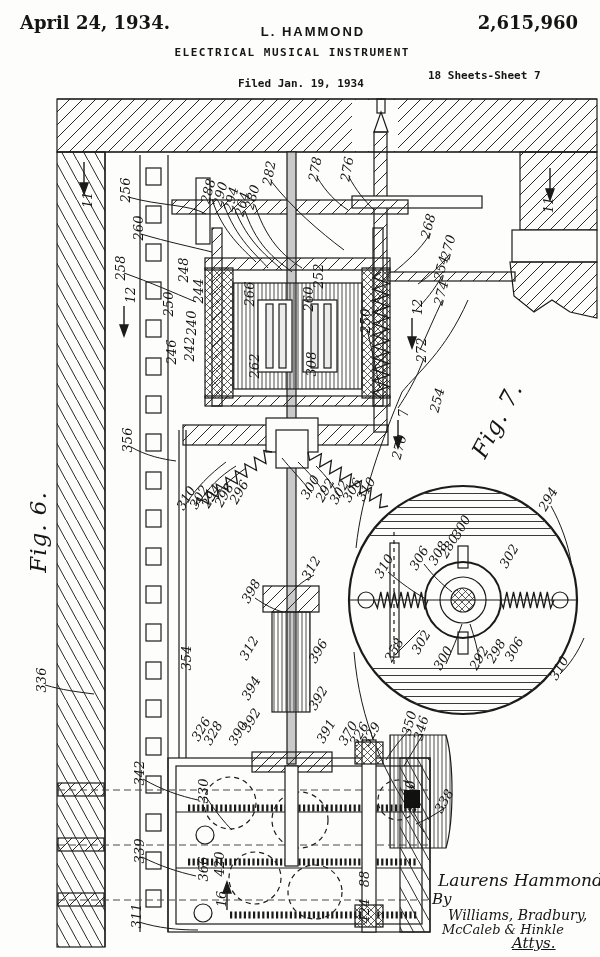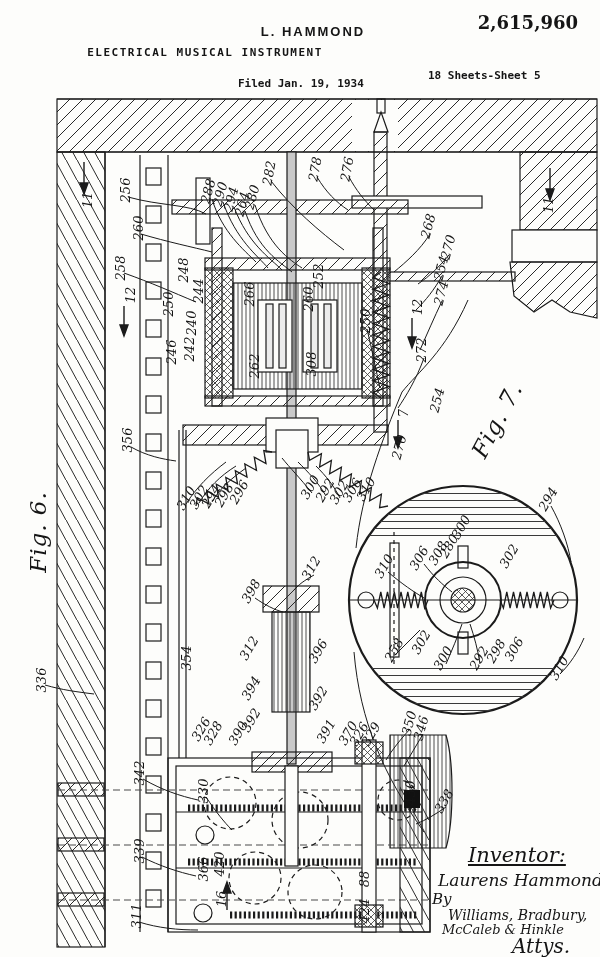--- a/index.html
+++ b/index.html
@@ -3,47 +3,48 @@
 <meta charset="utf-8">
 <style>
   html,body{margin:0;padding:0;background:#e8e8e4;}
   .page{position:relative;width:600px;height:957px;background:#fdfdfb;overflow:hidden;
         font-family:"DejaVu Serif",serif;color:#151515;}
   .hdr{position:absolute;white-space:nowrap;}
   .hdr-date{left:20px;top:12px;font-size:18px;font-weight:bold;}
   .hdr-name{left:0;right:0;top:24px;text-align:center;font-family:"Liberation Sans",sans-serif;
             font-size:13px;font-weight:bold;letter-spacing:2px;padding-left:26px;}
   .hdr-num{right:22px;top:12px;font-size:18px;font-weight:bold;}
-  .hdr-title{left:0;right:190px;top:46px;text-align:center;font-size:11px;font-weight:bold;letter-spacing:1.5px;font-family:"DejaVu Sans Mono",monospace;}
+  .hdr-title{left:0;right:190px;top:46px;text-align:right;font-size:11px;font-weight:bold;letter-spacing:1.5px;font-family:"DejaVu Sans Mono",monospace;}
   .hdr-filed{left:238px;top:77px;font-size:11px;font-weight:bold;font-family:"DejaVu Sans Mono",monospace;}
   .hdr-sheet{left:428px;top:69px;font-size:11px;font-weight:bold;font-family:"DejaVu Sans Mono",monospace;}
   #drawing{position:absolute;left:0;top:0;}
   #labels-layer{position:absolute;left:0;top:0;width:600px;height:957px;pointer-events:none;}
   .ref{position:absolute;font-style:italic;font-size:13px;line-height:1;white-space:nowrap;
        transform-origin:center center;}
   .figlabel{position:absolute;font-style:italic;font-size:23px;white-space:nowrap;
             transform-origin:center center;letter-spacing:1px;}
   .sig{position:absolute;font-style:italic;white-space:nowrap;}
   .sig-head{left:468px;top:843px;font-size:21px;text-decoration:underline;}
   .sig-inventor{left:438px;top:870px;font-size:17px;}
   .sig-by{left:432px;top:890px;font-size:15px;}
   .sig-firm1{left:448px;top:907px;font-size:14px;}
   .sig-firm2{left:442px;top:922px;font-size:13px;}
-  .sig-attys{left:512px;top:934px;font-size:20px;}
+  .sig-attys{left:512px;top:934px;font-size:15px;text-decoration:underline;}
 </style>
 </head>
 <body>
 
 <div class="page">
 
+  <div class="hdr hdr-date">April 24, 1934.</div>
   <div class="hdr hdr-name">L. HAMMOND</div>
   <div class="hdr hdr-num">2,615,960</div>
   <div class="hdr hdr-title">ELECTRICAL MUSICAL INSTRUMENT</div>
   <div class="hdr hdr-filed">Filed Jan. 19, 1934</div>
-  <div class="hdr hdr-sheet">18 Sheets-Sheet 5</div>
+  <div class="hdr hdr-sheet">18 Sheets-Sheet 7</div>
 
   <svg id="drawing" width="600" height="957" viewBox="0 0 600 957" xmlns="http://www.w3.org/2000/svg">
     <defs>
       <pattern id="pH" width="13" height="13" patternUnits="userSpaceOnUse">
         <path d="M-1,14 L14,-1" stroke="#2a2a2a" stroke-width="1"></path>
       </pattern>
       <pattern id="pH2" width="11" height="20" patternUnits="userSpaceOnUse">
         <path d="M-1,-2 L12,22" stroke="#2a2a2a" stroke-width="1"></path>
       </pattern>
       <pattern id="pX" width="7" height="7" patternUnits="userSpaceOnUse">
@@ -361,20 +362,19 @@
       <span class="ref" style="left: 364px; top: 879px; transform: translate(-50%, -50%) rotate(-90deg);">88</span>
       <span class="ref" style="left: 364px; top: 911px; transform: translate(-50%, -50%) rotate(-90deg);">424</span>
       <span class="ref" style="left: 409px; top: 723px; transform: translate(-50%, -50%) rotate(-75deg);">350</span>
       <span class="ref" style="left: 421px; top: 728px; transform: translate(-50%, -50%) rotate(-75deg);">346</span>
       <span class="ref" style="left: 444px; top: 801px; transform: translate(-50%, -50%) rotate(-60deg);">338</span>
       <span class="ref" style="left: 410px; top: 793px; transform: translate(-50%, -50%) rotate(-90deg);">430</span>
       <span class="figlabel" style="left: 38px; top: 532px; transform: translate(-50%, -50%) rotate(-90deg);">Fig. 6.</span>
       <span class="figlabel" style="left: 497px; top: 420px; transform: translate(-50%, -50%) rotate(-62deg);">Fig. 7.</span>
     </div>
 
-  <div class="sig sig-head">Inventor:</div>
   <div class="sig sig-inventor">Laurens Hammond</div>
   <div class="sig sig-by">By</div>
   <div class="sig sig-firm1">Williams, Bradbury,</div>
   <div class="sig sig-firm2">McCaleb &amp; Hinkle</div>
   <div class="sig sig-attys">Attys.</div>
 
 </div>
 
 </body></html>

